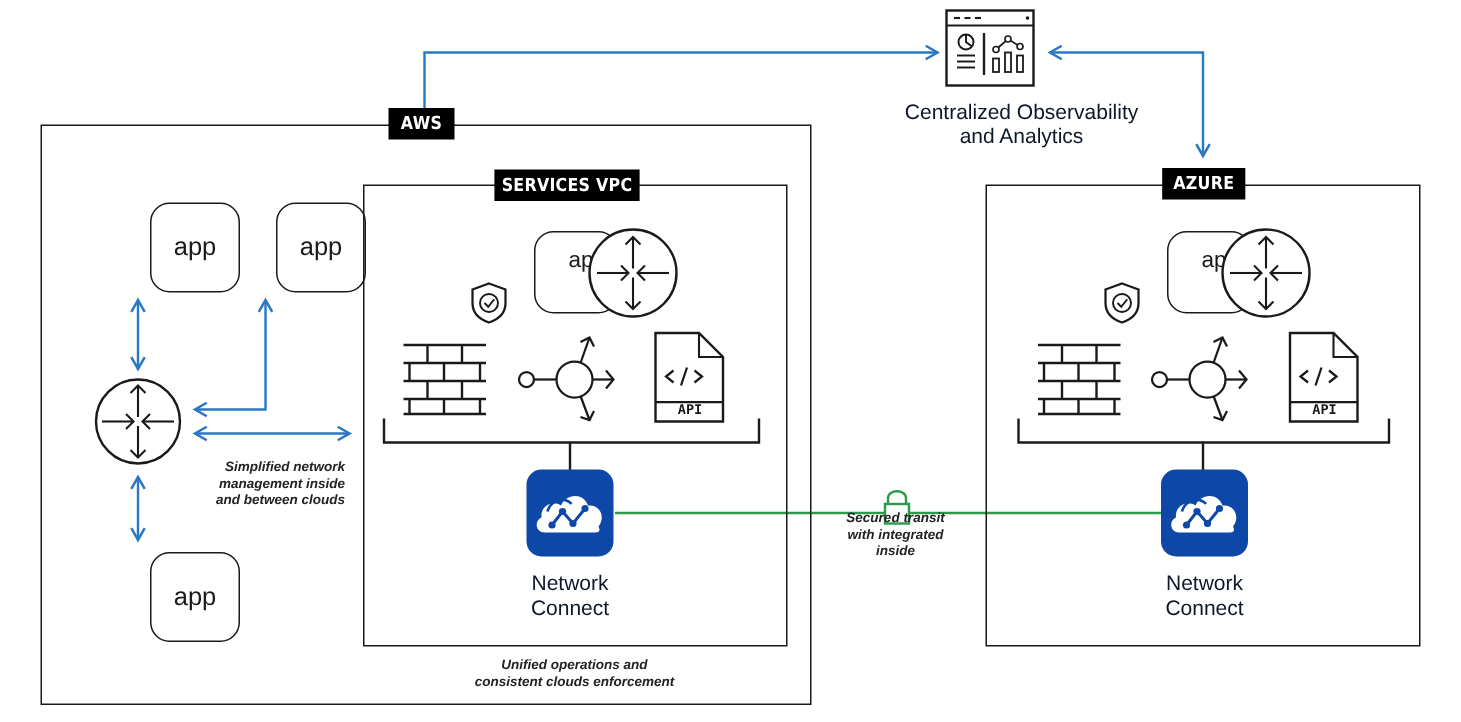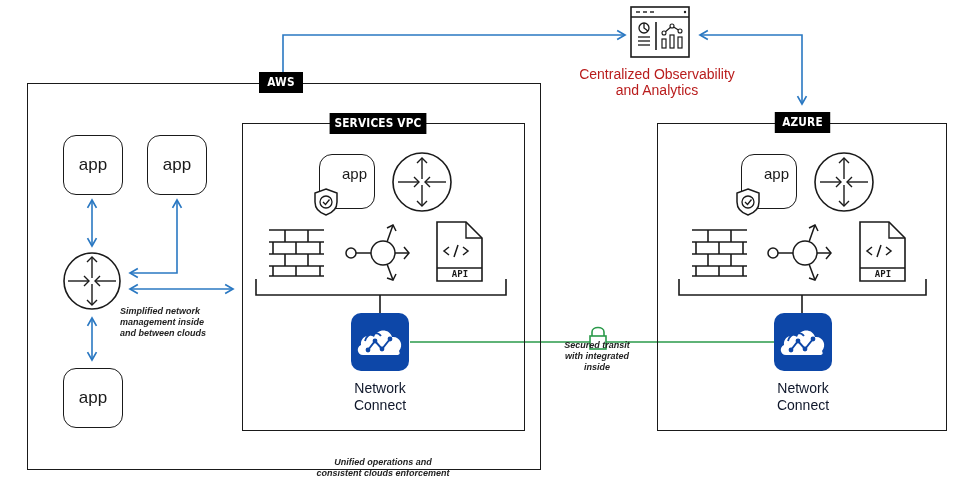--- a/index.html
+++ b/index.html
@@ -5,23 +5,23 @@
     html, body { margin: 0; padding: 0; background: #ffffff; }
     body { width: 974px; height: 481px; position: relative; overflow: hidden;
       font-family: "Liberation Sans", "DejaVu Sans", sans-serif; color: #1a1a1a; }
     .abs { position: absolute; }
     .box { position: absolute; border: 1.6px solid #1a1a1a; box-sizing: border-box; }
     .tag { position: absolute; background: #000; color: #fff; font-weight: bold;
       font-family: "DejaVu Sans", sans-serif; font-size: 12px; letter-spacing: 0.2px;
       height: 21px; line-height: 21px; text-align: center; transform: scaleX(0.88); }
     .appbox { position: absolute; width: 60px; height: 60px; border: 1.6px solid #1a1a1a;
       border-radius: 13px; box-sizing: border-box; display: flex; align-items: center;
-      justify-content: center; font-size: 17px; background: #fff; }
+      justify-content: center; font-size: 17px; background: #fff; margin-left: 37px; }
     .caption { position: absolute; font-style: italic; font-weight: bold; font-size: 9px;
-      line-height: 11px; color: #222; }
+      line-height: 11px; color: #222; text-align: right; }
     .center { text-align: center; }
     .nc-label { position: absolute; font-size: 14px; line-height: 17px; text-align: center; width: 90px; color: #0f172a; }
     .nc-tile { position: absolute; width: 58px; height: 58px; border-radius: 10px; background: #0d47a8; }
     svg { position: absolute; overflow: visible; }
   </style>
 </head>
 <body>
 
 <svg width="974" height="481" style="left:0;top:0;">
   <defs>
@@ -59,21 +59,21 @@
   <line x1="8" y1="39" x2="20" y2="39" stroke="#1a1a1a" stroke-width="1.3"></line>
   <line x1="26" y1="16" x2="26" y2="44" stroke="#1a1a1a" stroke-width="1.6"></line>
   <rect x="32" y="33" width="4" height="9" fill="none" stroke="#1a1a1a" stroke-width="1.2"></rect>
   <rect x="40" y="29" width="4" height="13" fill="none" stroke="#1a1a1a" stroke-width="1.2"></rect>
   <rect x="48" y="31" width="4" height="11" fill="none" stroke="#1a1a1a" stroke-width="1.2"></rect>
   <path d="M34,27 L42,20 L50,25" fill="none" stroke="#1a1a1a" stroke-width="1.2"></path>
   <circle cx="34" cy="27" r="2" fill="#fff" stroke="#1a1a1a" stroke-width="1.1"></circle>
   <circle cx="42" cy="20" r="2" fill="#fff" stroke="#1a1a1a" stroke-width="1.1"></circle>
   <circle cx="50" cy="25" r="2" fill="#fff" stroke="#1a1a1a" stroke-width="1.1"></circle>
 </svg>
-<div class="abs center" style="left:550px;top:66px;width:214px;font-size:14px;line-height:16px;color:#b91c1c;text-align:center;">
+<div class="abs center" style="left:574px;top:66px;width:214px;font-size:14px;line-height:16px;color:#0f172a;text-align:center;">
   <div>Centralized Observability</div>
   <div>and Analytics</div>
 </div>
 
 <div class="box" style="left:27px;top:83px;width:514px;height:387px;"></div>
 <div class="tag" style="left:256px;top:72px;width:50px;">AWS</div>
 
 <div class="appbox" style="left:63px;top:135px;">
     <span>app</span>
   </div>
@@ -191,21 +191,21 @@
       <circle cx="24" cy="28" r="2.4" fill="#0d47a8"></circle>
     <circle cx="31" cy="36" r="2.4" fill="#0d47a8"></circle>
       <circle cx="39" cy="26" r="2.4" fill="#0d47a8"></circle>
   </svg>
 </div>
 <div class="nc-label" style="left:335px;top:380px;">
   <div>Network</div>
   <div>Connect</div>
 </div>
 
-<div class="caption center" style="left:283px;top:438px;width:200px;margin-top:19px;">
+<div class="caption center" style="left:283px;top:438px;width:200px;">
   <div>Unified operations and</div>
   <div>consistent clouds enforcement</div>
 </div>
 
 <svg width="20" height="26" style="left:588px;top:325px;">
   <path d="M4,11 L4,7 C4,1 16,1 16,7 L16,11" fill="none" stroke="#2a9a4a" stroke-width="1.6"></path>
   <rect x="2" y="11" width="16" height="13" fill="#fff" stroke="#2a9a4a" stroke-width="1.6"></rect>
 </svg>
 <div class="caption center" style="left:547px;top:340px;width:100px;">
   <div>Secured transit</div>

